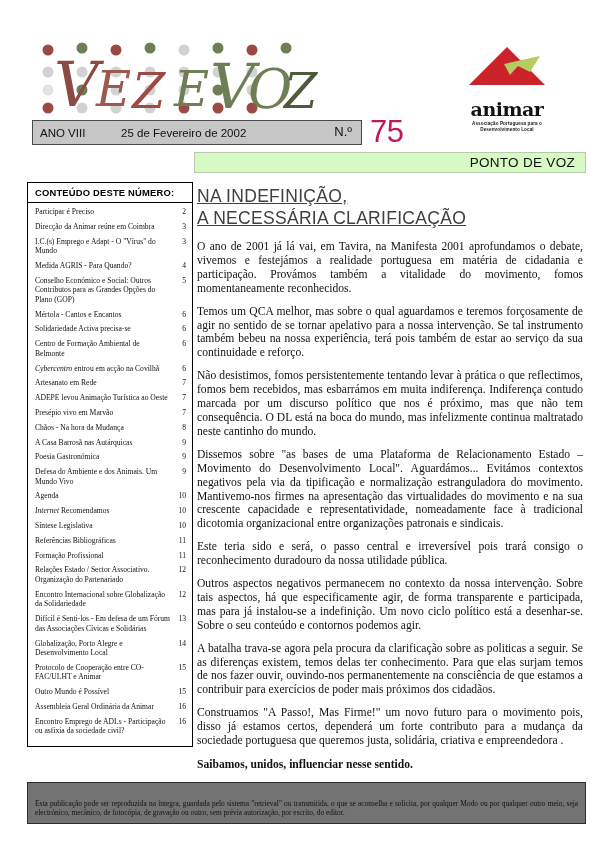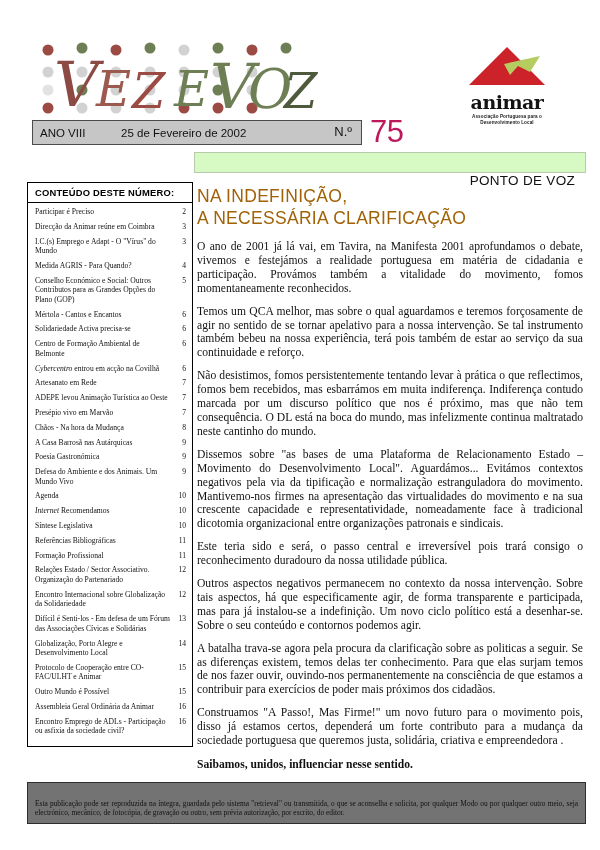--- a/index.html
+++ b/index.html
@@ -50,21 +50,21 @@
     width: 118px;
     height: 44px;
   }
   .animar-word {
     font-family: "DejaVu Serif", serif;
     font-weight: bold;
     font-size: 19px;
     letter-spacing: -0.5px;
     color: #131313;
     line-height: 19px;
-    margin-top: 1px;
+    margin-top: 8px;
   }
   .animar-sub {
     font-family: "Liberation Sans", sans-serif;
     font-size: 4.6px;
     font-weight: bold;
     color: #1a1a1a;
     line-height: 6.2px;
     letter-spacing: 0.1px;
     margin-top: 2px;
   }
@@ -117,21 +117,21 @@
     left: 194px; top: 152px;
     width: 392px;
     height: 21px;
     background: #d7fac4;
     border: 1px solid #b9c9ae;
     box-sizing: border-box;
   }
   .section-banner span {
     position: absolute;
     right: 10px;
-    top: 20px;
+    top: 2px;
     font-family: "Liberation Sans", sans-serif;
     font-size: 13.5px;
     color: #111;
     letter-spacing: 0.3px;
   }
 
   
   .toc {
     position: absolute;
     left: 27px; top: 182px;
@@ -174,24 +174,25 @@
   
   .article {
     position: absolute;
     left: 197px; top: 186px;
     width: 386px;
   }
   .article-title {
     font-family: "Liberation Sans", sans-serif;
     font-size: 17.5px;
     line-height: 21.5px;
-    color: #a16207;
+    color: #404040;
     letter-spacing: 0.3px;
     margin: 0 0 11px 0;
     font-weight: normal;
+    text-decoration: underline;
   }
   .article p {
     margin: 0 0 9px 0;
     font-family: "Liberation Serif", serif;
     font-size: 11.6px;
     line-height: 13.9px;
     color: #111;
     text-align: justify;
     text-justify: inter-word;
     hyphens: manual;

